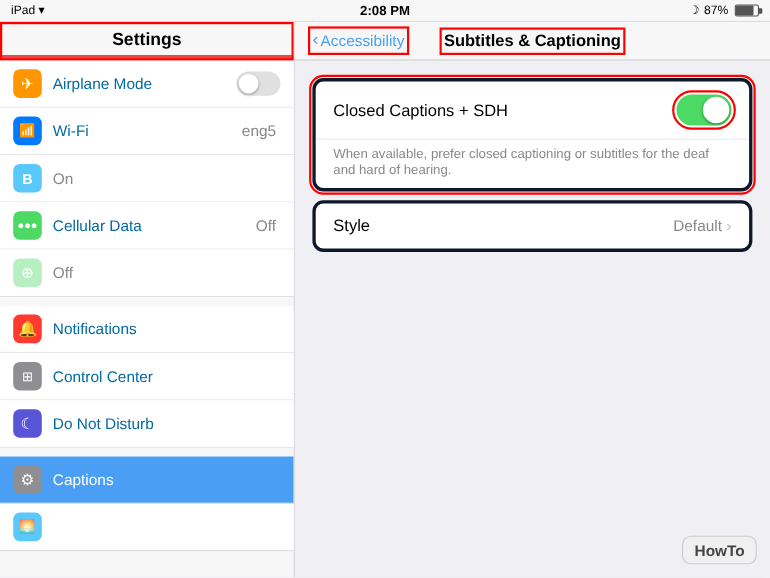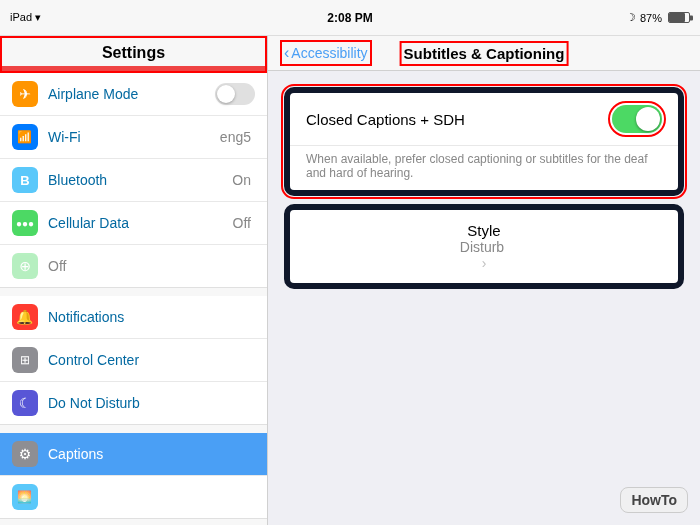--- a/index.html
+++ b/index.html
@@ -7,21 +7,21 @@
       font-family: -apple-system, "Helvetica Neue", Arial, sans-serif;
       background: #f0f0f0;
       width: 700px;
       height: 525px;
       overflow: hidden;
       position: relative;
     }
 
     
     .status-bar {
-      height: 36px;
+      height: 20px;
       background: #f7f7f7;
       display: flex;
       align-items: center;
       justify-content: space-between;
       padding: 0 10px;
       font-size: 11px;
       font-weight: 500;
       border-bottom: 1px solid #ddd;
     }
     .status-left { display: flex; align-items: center; gap: 4px; }
@@ -41,21 +41,21 @@
       border-right: 1px solid #d0d0d0;
       display: flex;
       flex-direction: column;
       overflow: hidden;
     }
 
     .sidebar-header {
       background: #f7f7f7;
       padding: 8px 0 4px 0;
       text-align: center;
-      border-bottom: 7px solid #ef4444;
+      border-bottom: 5px solid #ef4444;
       outline: 2px solid red;
       outline-offset: -2px;
     }
     .sidebar-header-title {
       font-size: 16px;
       font-weight: 600;
       color: #000;
     }
 
     .sidebar-list {
@@ -185,21 +185,21 @@
       flex: 1;
       padding: 16px;
       overflow: hidden;
     }
 
     .settings-card {
       background: #fff;
       border-radius: 10px;
       margin-bottom: 8px;
       overflow: hidden;
-      border: 6px solid #0f172a;
+      border: 3px solid #0f172a;
     }
 
     .settings-row {
       display: flex;
       align-items: center;
       padding: 12px 16px;
       border-bottom: 1px solid #e8e8e8;
     }
     .settings-row:last-child { border-bottom: none; }
 
@@ -232,23 +232,22 @@
     }
 
     .settings-description {
       font-size: 12px;
       color: #888;
       padding: 6px 16px 10px 16px;
     }
 
     .style-row {
       display: flex;
-      align-items: center;
+      align-items: flex-start;
       padding: 12px 16px;
-      flex-direction: column;
     }
     .style-label {
       flex: 1;
       font-size: 15px;
       color: #000;
     }
     .style-value {
       font-size: 14px;
       color: #888;
       margin-right: 4px;
@@ -315,21 +314,20 @@
           <span class="item-label">Airplane Mode</span>
           <div class="item-toggle"></div>
         </div>
         <div class="sidebar-item">
           <div class="item-icon icon-blue" style="font-size:12px;">📶</div>
           <span class="item-label">Wi-Fi</span>
           <span class="item-value">eng5</span>
         </div>
         <div class="sidebar-item">
           <div class="item-icon icon-blue2" style="font-size:13px;font-weight:700;">B</div>
-          <span class="item-label">Bluetooth</span>
           <span class="item-value">On</span>
         </div>
         <div class="sidebar-item">
           <div class="item-icon icon-green" style="font-size:10px;">●●●</div>
           <span class="item-label">Cellular Data</span>
           <span class="item-value">Off</span>
         </div>
         <div class="sidebar-item disabled">
           <div class="item-icon icon-green" style="font-size:14px;">⊕</div>
           <span class="item-value">Off</span>
@@ -380,21 +378,21 @@
         <div class="settings-row">
           <span class="settings-row-label">Closed Captions + SDH</span>
           <div class="big-toggle"></div>
         </div>
         <div class="settings-description">When available, prefer closed captioning or subtitles for the deaf and hard of hearing.</div>
       </div>
 
       <div class="settings-card">
         <div class="style-row">
           <span class="style-label">Style</span>
-          <span class="style-value">Disturb</span>
+          <span class="style-value">Default</span>
           <span class="chevron-right">›</span>
         </div>
       </div>
     </div>
   </div>
 
 </div>
 
 <div class="howto-badge">HowTo</div>
 

